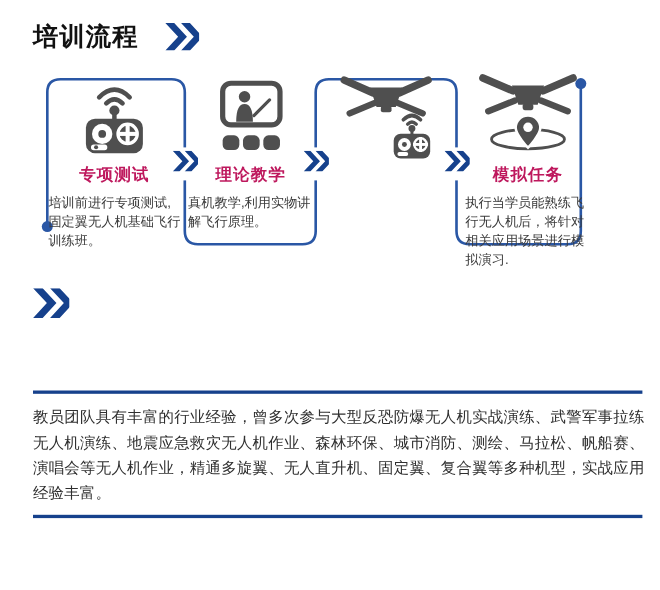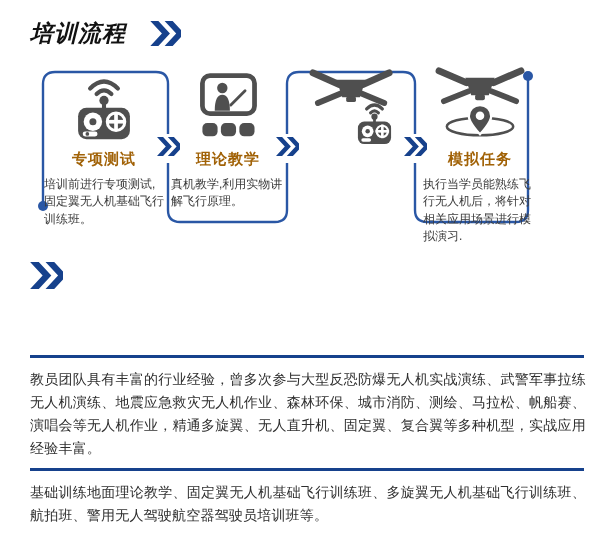--- a/index.html
+++ b/index.html
@@ -1,34 +1,34 @@
 <!DOCTYPE html>
 <html><head>
 <meta charset="utf-8">
 <style>
   html,body{margin:0;padding:0;background:#fff;}
   #page{
     position:relative;width:600px;height:536px;background:#ffffff;overflow:hidden;
     font-family:"Liberation Sans",sans-serif;color:#1a1a1a;
   }
   
-  .sec-title{position:absolute;display:flex;align-items:center;gap:24px;font-style:italic;}
+  .sec-title{position:absolute;display:flex;align-items:center;gap:24px;}
   .sec-title .txt{font-weight:bold;color:#111;letter-spacing:1px;}
   #title-training{left:30px;top:18px;}
   #title-training .txt{font-size:23px;}
   #title-adv{left:30px;top:262px;}
   #title-adv .txt{font-size:25px;}
   .chev{display:block;}
 
   
   #diagram{position:absolute;left:0;top:64px;width:600px;height:182px;}
   #flowline{position:absolute;left:0;top:0;}
   .step{position:absolute;top:2px;display:flex;flex-direction:column;align-items:center;z-index:2;}
   .step .icon-box{height:80px;display:flex;align-items:center;justify-content:center;}
-  .step .s-title{font-size:15px;font-weight:bold;color:#a16207;margin-top:4px;letter-spacing:1px;text-align:right;}
+  .step .s-title{font-size:15px;font-weight:bold;color:#be185d;margin-top:4px;letter-spacing:1px;text-align:right;}
   .step .s-desc{font-size:12px;line-height:1.45;color:#3b3b3b;margin-top:7px;text-align:left;font-weight:500;}
   #step1{left:44px;width:120px;}
   #step2{left:171px;width:114px;}
   #step3{left:297px;width:114px;}
   #step4{left:423px;width:114px;}
   .sep{position:absolute;top:70px;z-index:3;background:#fff;padding:3px 2px;}
   #sep1{left:155px;} #sep2{left:274px;} #sep3{left:402px;}
 
   
   .subhead{position:absolute;left:30px;font-size:17px;font-weight:bold;color:#111;letter-spacing:1px;}
@@ -162,15 +162,14 @@
     <svg class="chev" width="33" height="27" viewBox="0 0 34 28">
       <path d="M0,0 h9 l13,14 -13,14 h-9 l13,-14 z" fill="#16418c"></path>
       <path d="M16,0 h9 l13,14 -13,14 h-9 l13,-14 z" fill="#16418c"></path>
     </svg>
   </div>
 
   <div class="rule" id="rule1"></div>
   <div class="para" id="para1">教员团队具有丰富的行业经验，曾多次参与大型反恐防爆无人机实战演练、武警军事拉练无人机演练、地震应急救灾无人机作业、森林环保、城市消防、测绘、马拉松、帆船赛、演唱会等无人机作业，精通多旋翼、无人直升机、固定翼、复合翼等多种机型，实战应用经验丰富。</div>
 
   <div class="rule" id="rule2"></div>
-  <div class="para" id="para2">基础训练地面理论教学、固定翼无人机基础飞行训练班、多旋翼无人机基础飞行训练班、航拍班、警用无人驾驶航空器驾驶员培训班等。</div>
 
 </div>
 
 </body></html>

